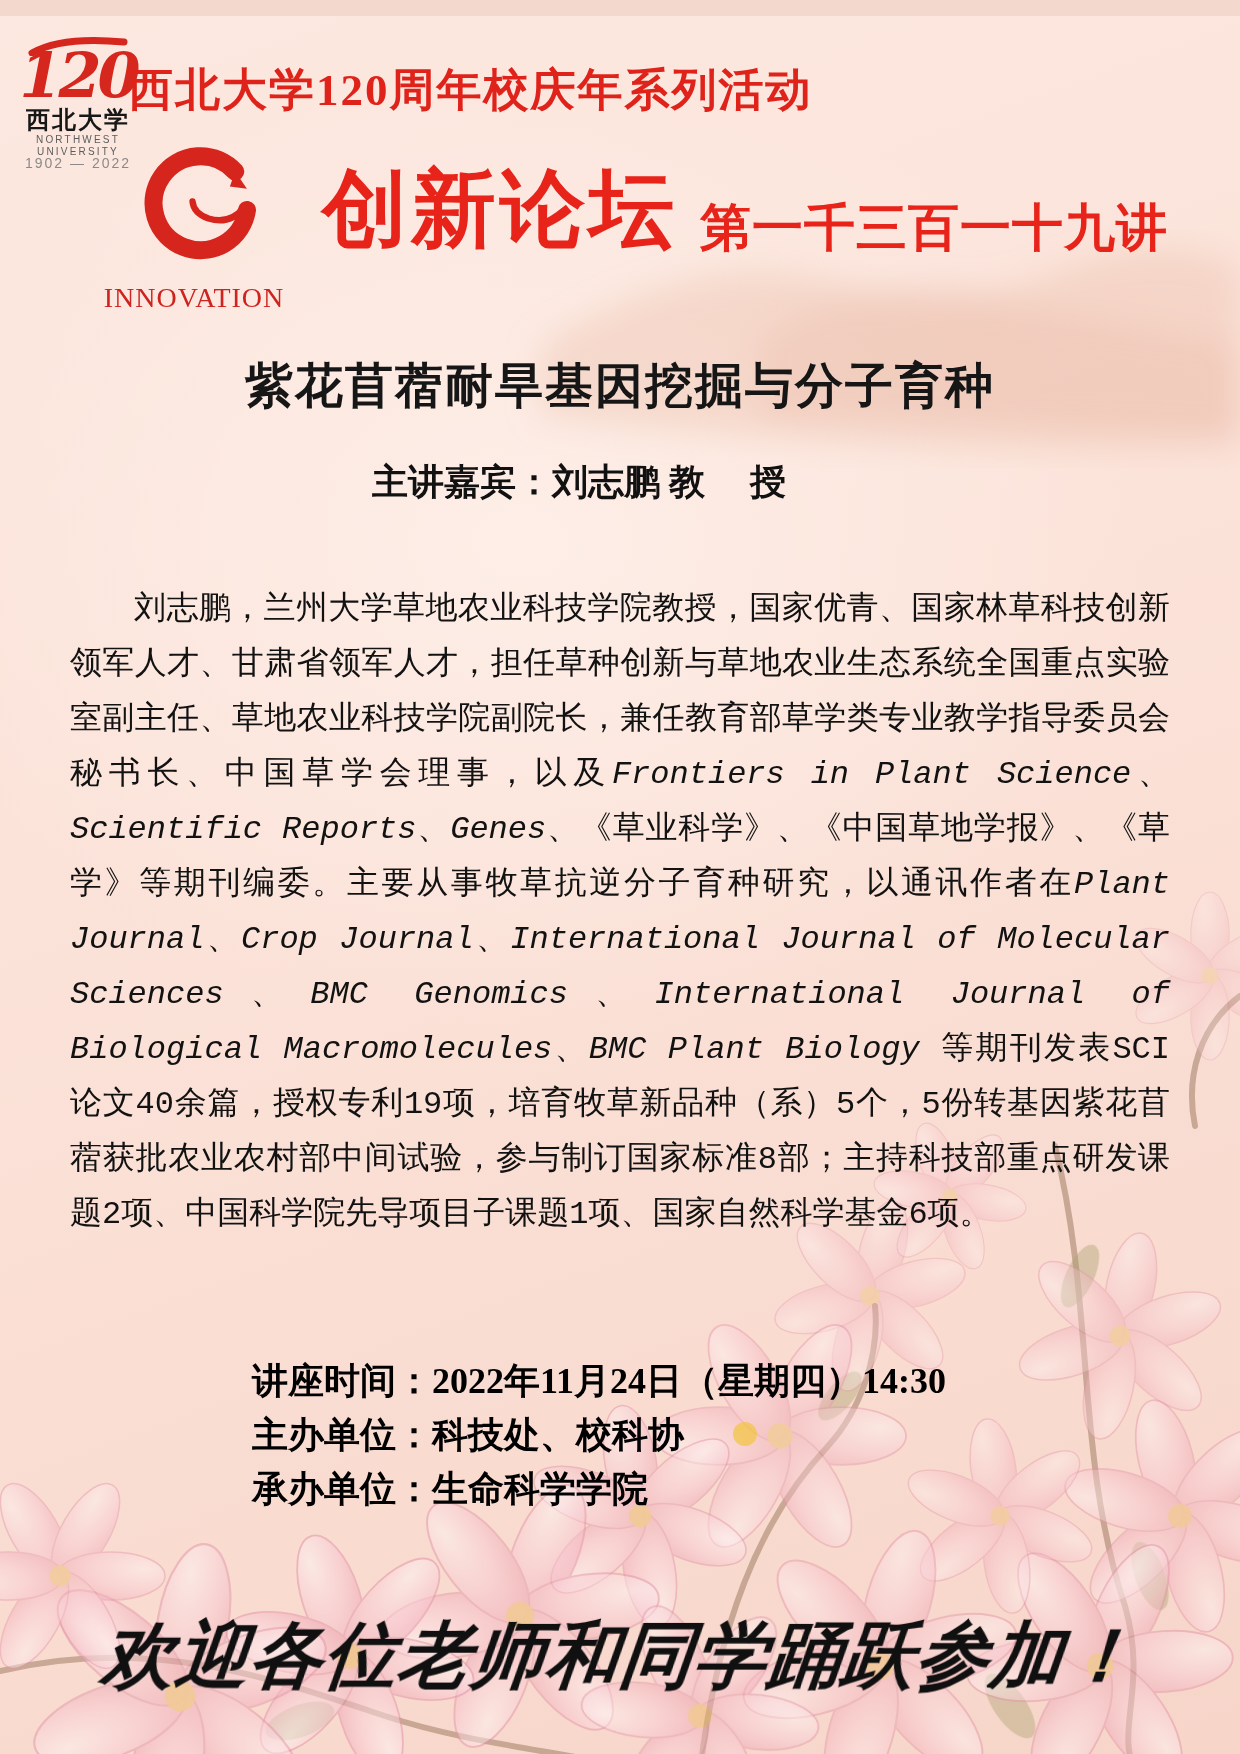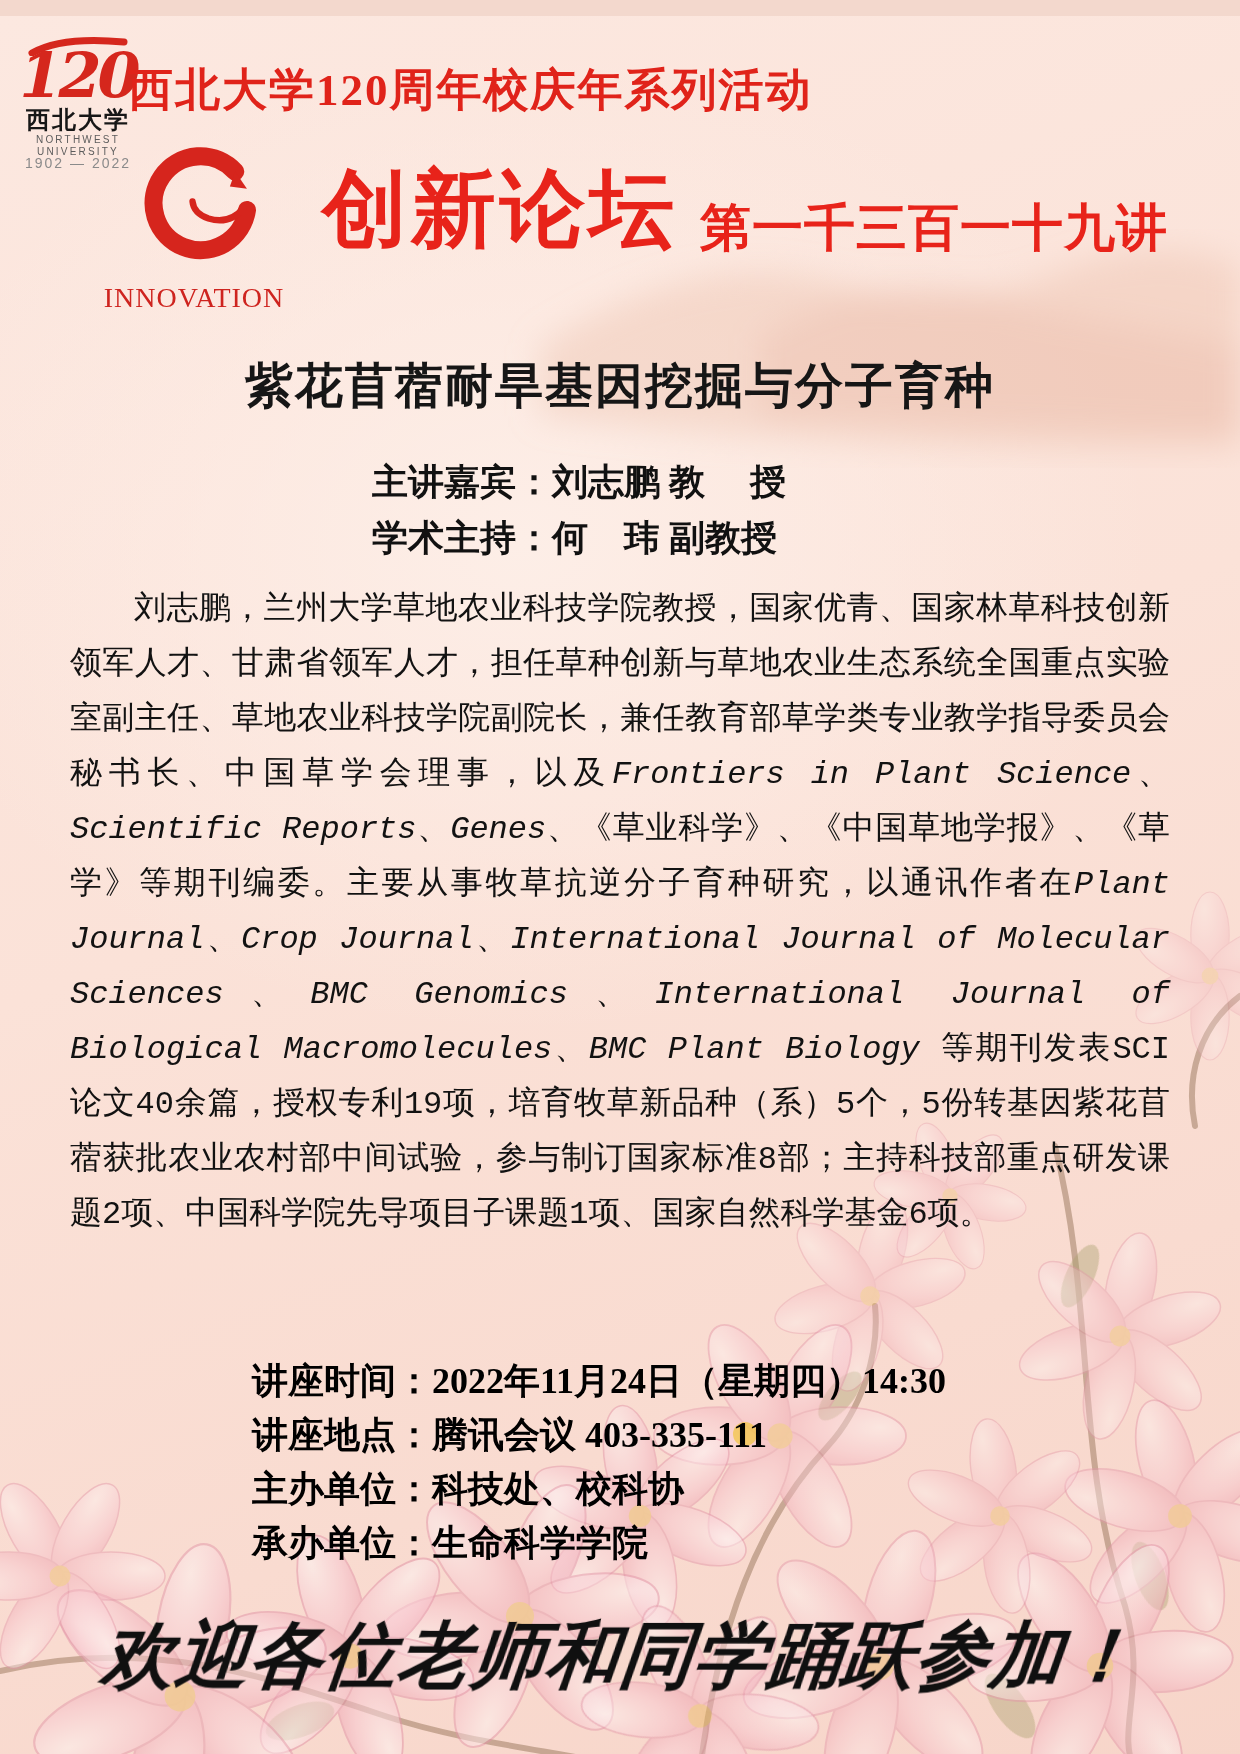--- a/index.html
+++ b/index.html
@@ -174,27 +174,25 @@
   </svg>
   <div class="innovation-word">INNOVATION</div>
 
   <div class="forum-title">创新论坛</div>
   <div class="lecture-no">第一千三百一十九讲</div>
 
   <div class="main-title">紫花苜蓿耐旱基因挖掘与分子育种</div>
 
   <div class="people">
     <div><span>主讲嘉宾：</span><span>刘志鹏 教　 授</span></div>
-    <div><span>学术主持：</span><span>何　玮 副教授</span></div>
   </div>
 
   <div class="bio"><span>刘志鹏，兰州大学草地农业科技学院教授，国家优青、国家林草科技创新领军人才、甘肃省领军人才，担任草种创新与草地农业生态系统全国重点实验室副主任、草地农业科技学院副院长，兼任教育部草学类专业教学指导委员会秘书长、中国草学会理事，以及</span><span class="it">Frontiers in Plant Science</span><span>、</span><span class="it">Scientific Reports</span><span>、</span><span class="it">Genes</span><span>、《草业科学》、《中国草地学报》、《草学》等期刊编委。主要从事牧草抗逆分子育种研究，以通讯作者在</span><span class="it">Plant Journal</span><span>、</span><span class="it">Crop Journal</span><span>、</span><span class="it">International Journal of Molecular Sciences</span><span>、</span><span class="it">BMC Genomics</span><span>、</span><span class="it">International Journal of Biological Macromolecules</span><span>、</span><span class="it">BMC Plant Biology</span><span> 等期刊发表SCI 论文40余篇，授权专利19项，培育牧草新品种（系）5个，5份转基因紫花苜蓿获批农业农村部中间试验，参与制订国家标准8部；主持科技部重点研发课题2项、中国科学院先导项目子课题1项、国家自然科学基金6项。</span></div>
 
   <div class="info">
     <div><span>讲座时间：</span><span>2022年11月24日（星期四）14:30</span></div>
-    <div><span>讲座地点：</span><span>腾讯会议  403-335-111</span></div>
     <div><span>主办单位：</span><span>科技处、校科协</span></div>
     <div><span>承办单位：</span><span>生命科学学院</span></div>
   </div>
 
   <div class="welcome">欢迎各位老师和同学踊跃参加！</div>
 
 </div>
 
 </body></html>

